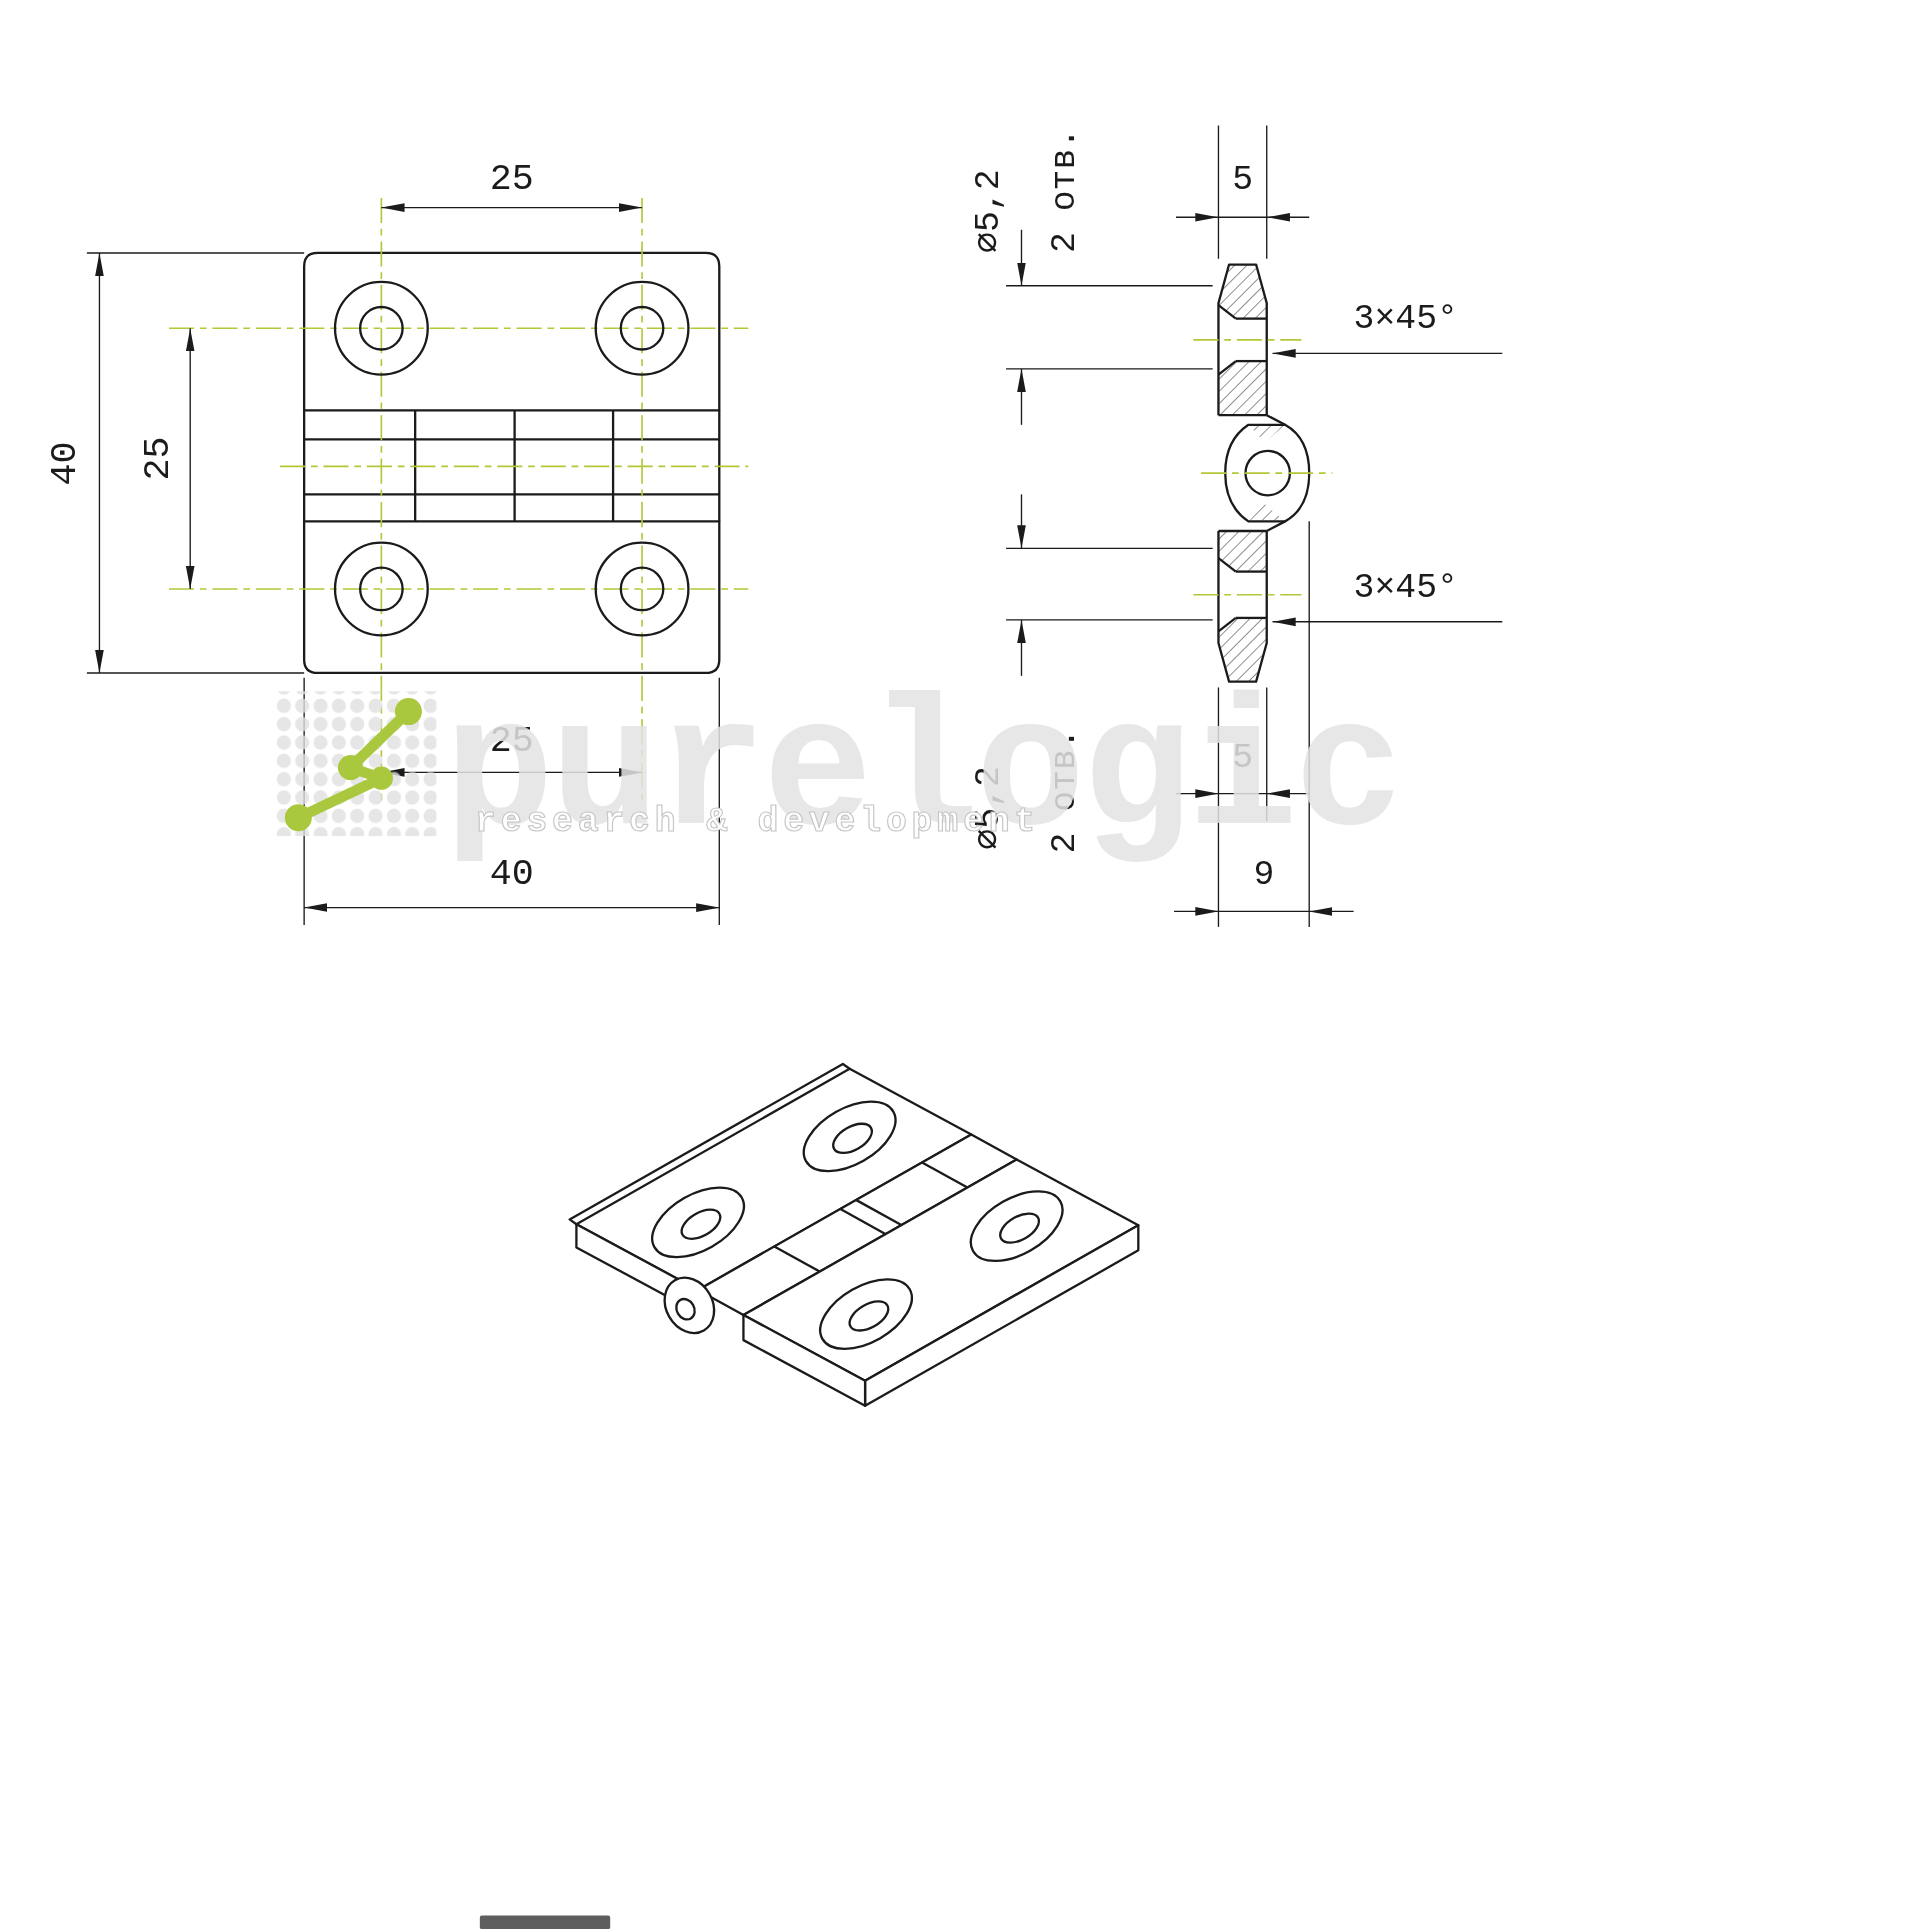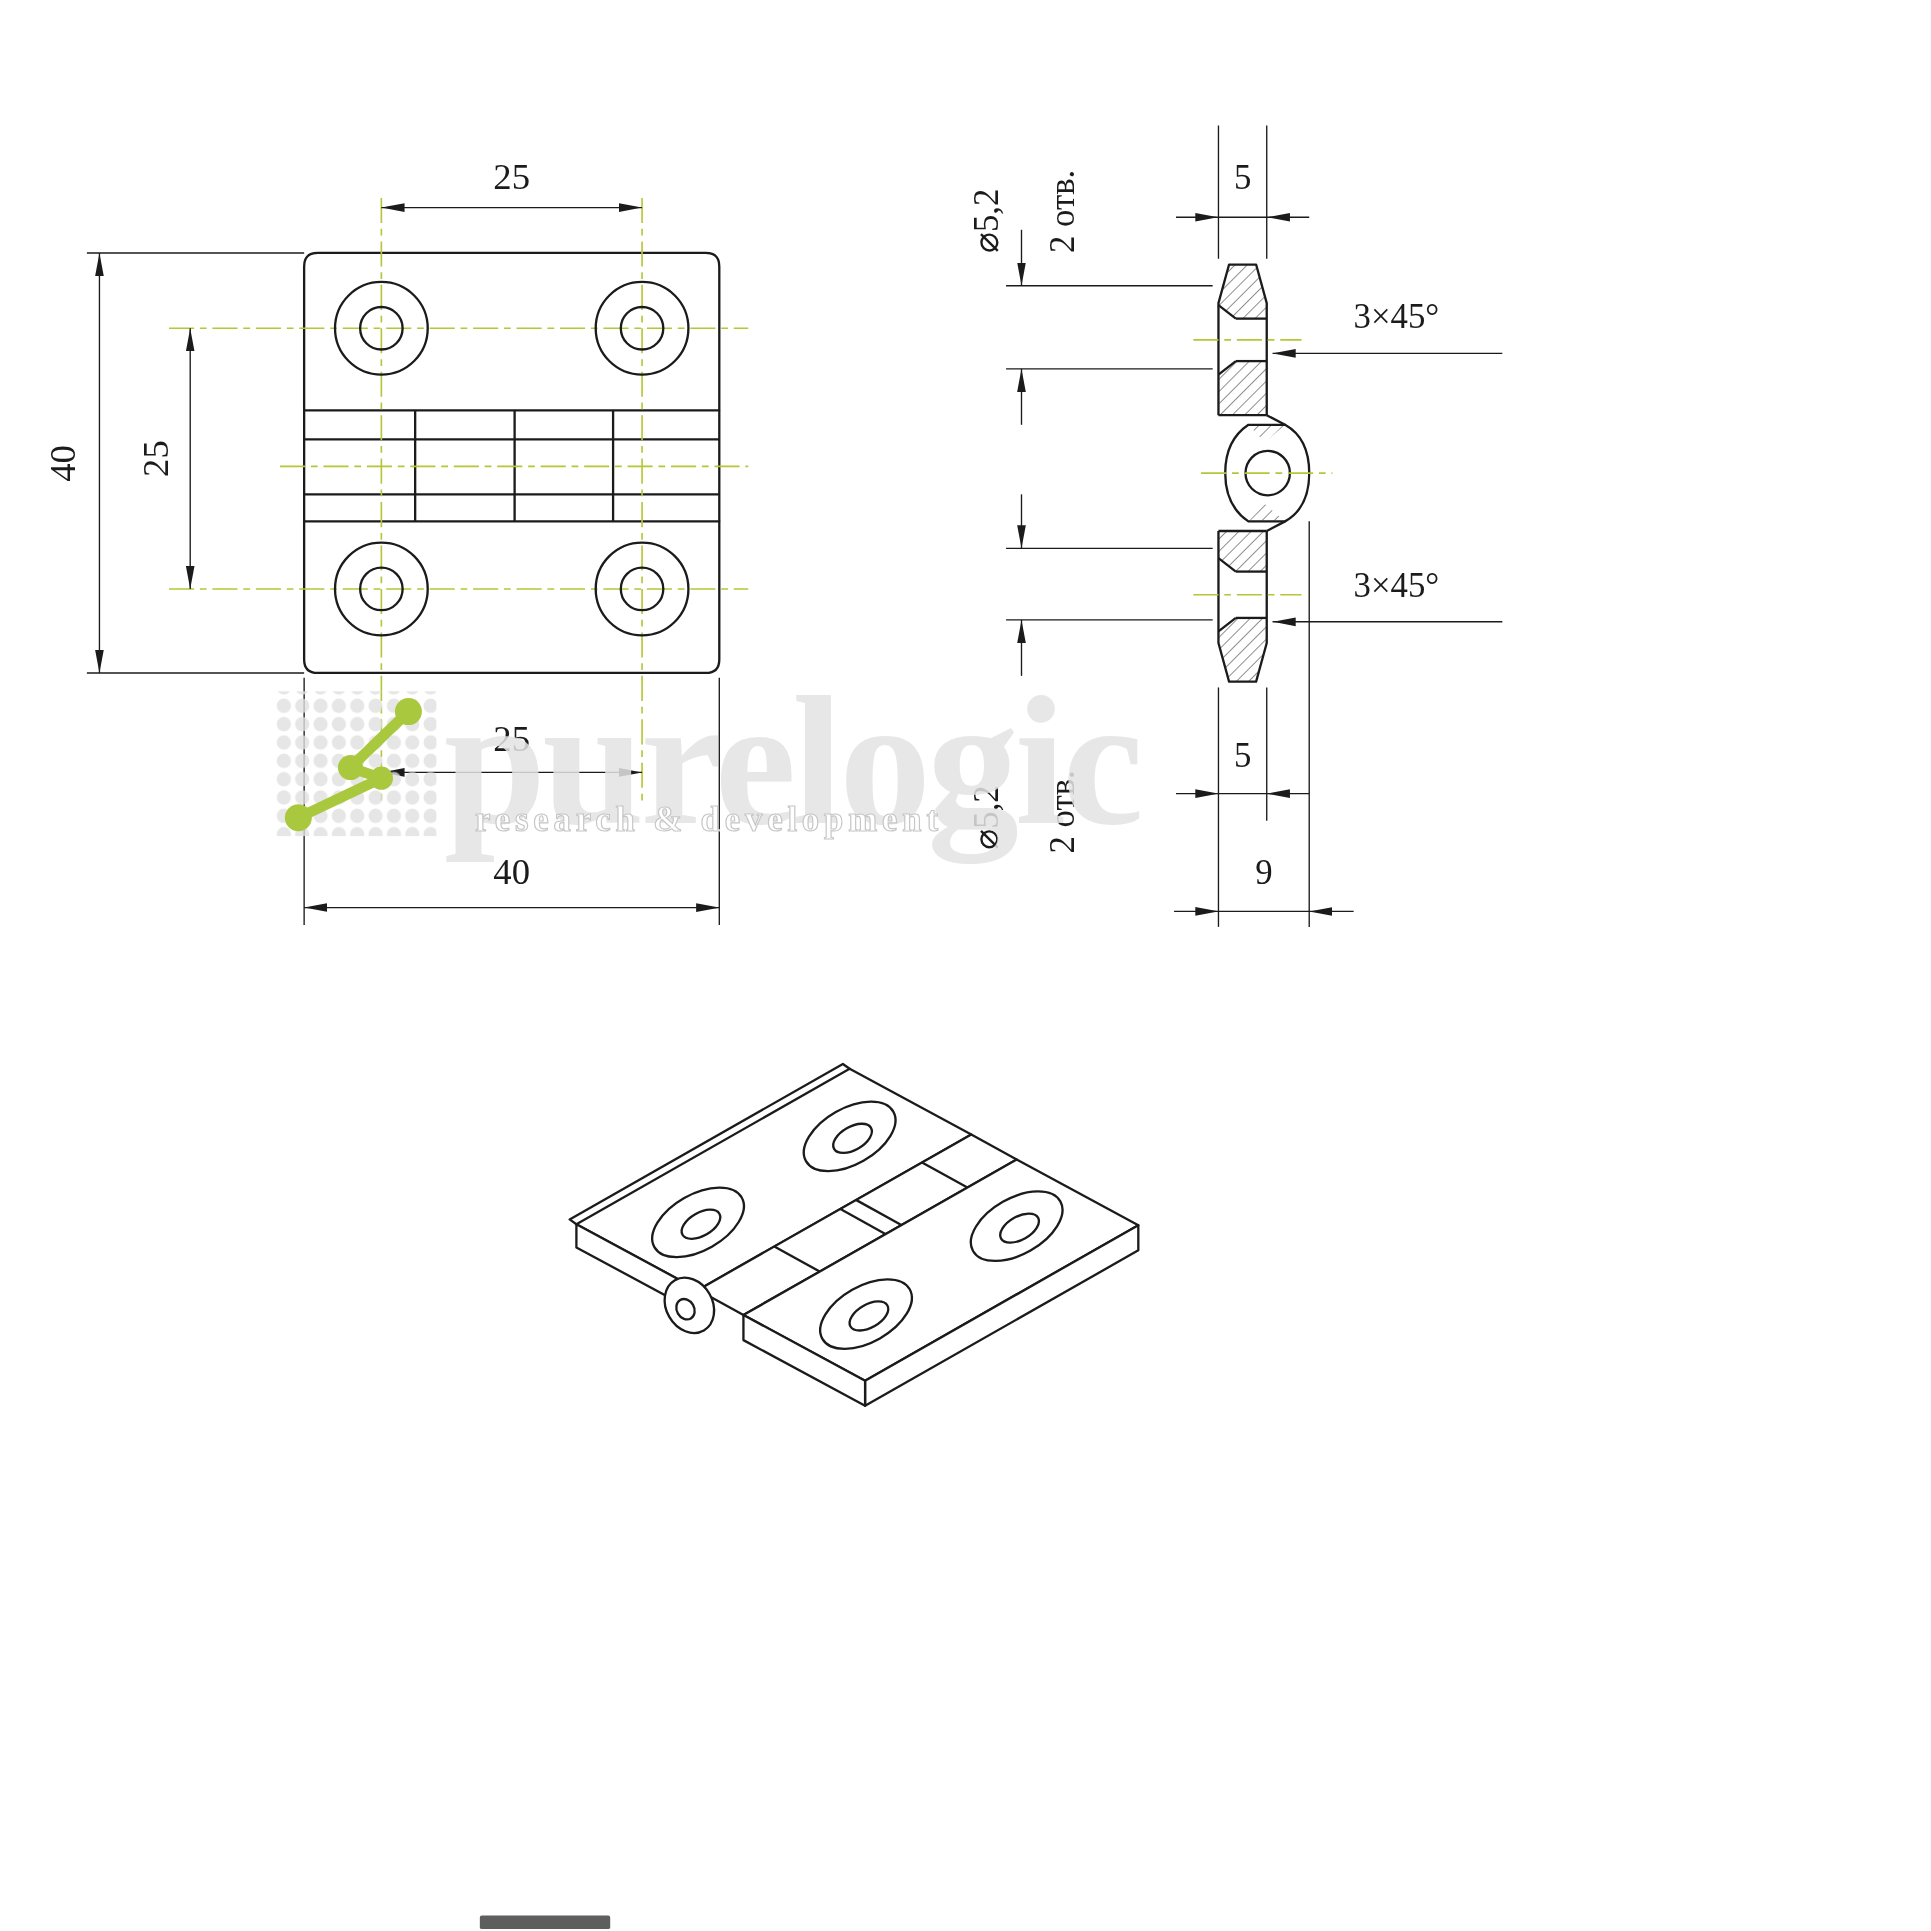--- a/index.html
+++ b/index.html
@@ -1,17 +1,17 @@
 <!DOCTYPE html>
 <html><head>
 <meta charset="utf-8">
 <style>
   html,body{margin:0;padding:0;background:#ffffff;}
   .canvas{position:relative;width:1931px;height:1931px;background:#ffffff;overflow:hidden;
-          font-family:Liberation Serif, serif;}
+          font-family:Liberation Mono, monospace;}
   svg{position:absolute;left:0;top:0;}
   .outline{stroke:#1b1b1b;stroke-width:2.4;fill:none;stroke-linejoin:round;}
   .outline-f{stroke:#1b1b1b;stroke-width:2.4;fill:#ffffff;stroke-linejoin:round;}
   .thin{stroke:#1b1b1b;stroke-width:1.4;fill:none;}
   .cl{stroke:#b5c637;stroke-width:1.7;fill:none;stroke-dasharray:26 6 7 6;}
   .dimtxt{font-size:38px;fill:#1b1b1b;}
   .dimtxt-s{font-size:36px;fill:#1b1b1b;}
   .wm-brand{font-size:190px;font-weight:bold;fill:#e3e3e3;letter-spacing:-4px;}
   .wm-tag{font-size:36px;font-weight:bold;fill:#ffffff;stroke:#c6c6c6;stroke-width:1.2px;letter-spacing:5px;}
 </style>

